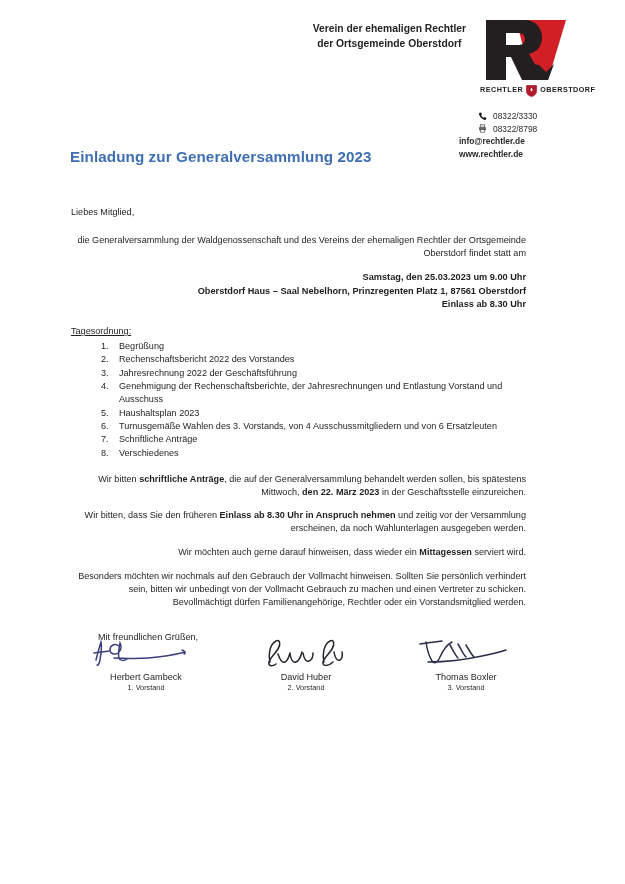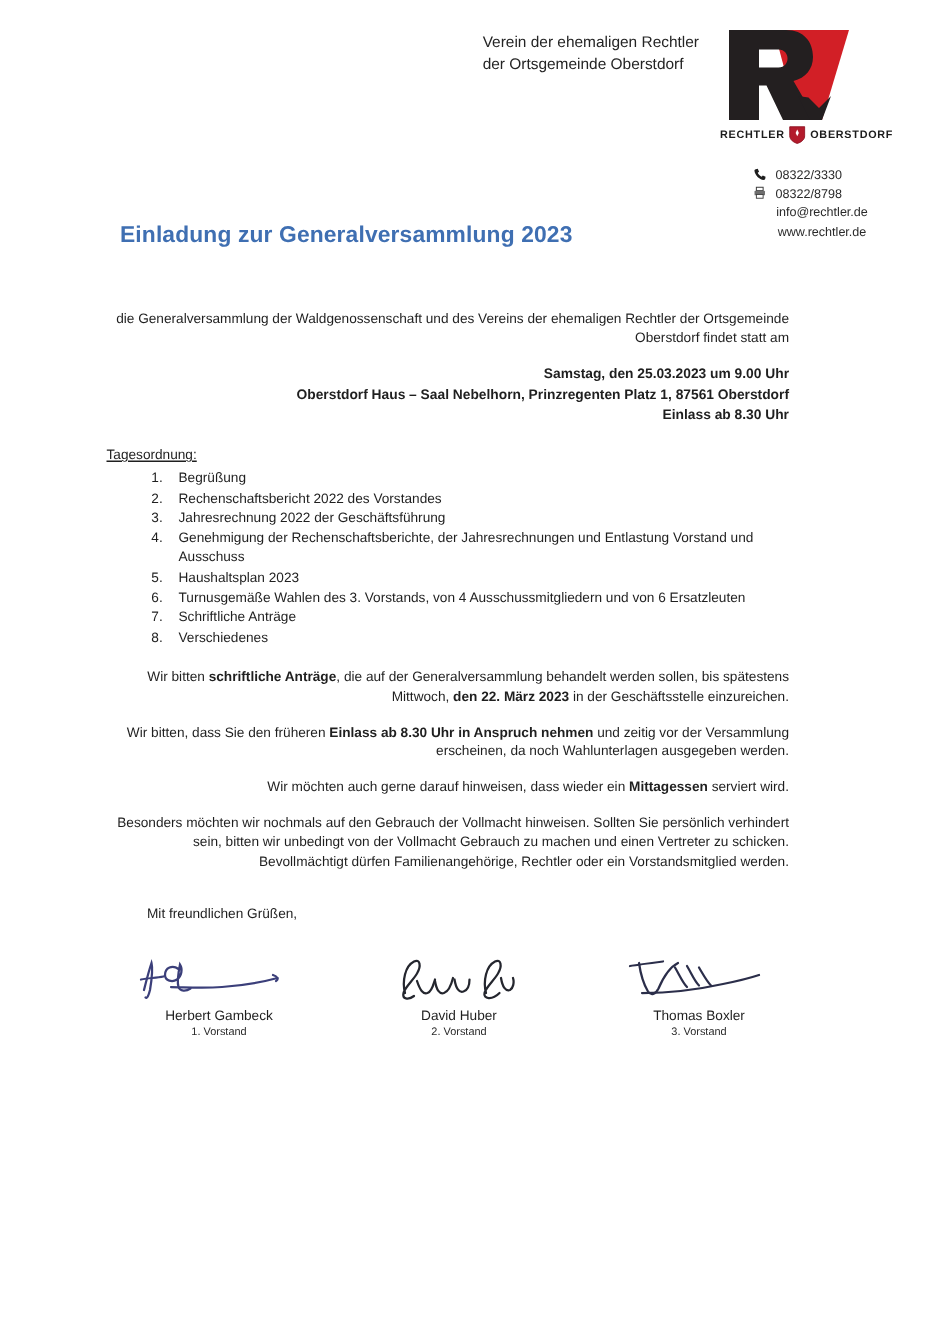--- a/index.html
+++ b/index.html
@@ -27,23 +27,23 @@
   .header {
     position: absolute;
     top: 18px;
     left: 72px;
     right: 25px;
     display: flex;
     justify-content: flex-end;
     align-items: flex-start;
   }
   .header-text {
-    text-align: left;
+    text-align: center;
     font-size: 10.3px;
-    font-weight: normal;
+    font-weight: bold;
     line-height: 1.45;
     color: #242424;
     padding-top: 4px;
     padding-right: 14px;
     white-space: nowrap;
   }
   .logo-block {
     width: 120px;
     display: flex;
     flex-direction: column;
@@ -71,21 +71,21 @@
   .shield {
     display: inline-block;
     width: 11px;
     height: 12px;
   }
 
   
   .contact {
     position: absolute;
     top: 110px;
-    right: 12px;
+    right: 36px;
     width: 130px;
     text-align: center;
     font-size: 8.4px;
     color: #2a2a2a;
     line-height: 1.5;
   }
   .contact-row {
     display: flex;
     align-items: center;
     justify-content: flex-start;
@@ -93,27 +93,27 @@
     padding-left: 18px;
   }
   .contact-ico {
     width: 10px;
     height: 10px;
     display: inline-flex;
     align-items: center;
     justify-content: center;
     flex: 0 0 auto;
   }
-  .contact-plain { text-align: center; }
+  .contact-plain { text-align: left; font-weight: bold; }
 
   
   .doc-title {
     position: absolute;
     top: 148px;
-    left: 80px;
+    left: 70px;
     font-size: 15.2px;
     font-weight: bold;
     color: #3f6fb2;
     letter-spacing: 0.1px;
   }
 
   
   .body-area {
     position: absolute;
     top: 206px;
@@ -242,20 +242,21 @@
       <span>08322/8798</span>
     </div>
     <div class="contact-plain">info@rechtler.de</div>
     <div class="contact-plain">www.rechtler.de</div>
   </div>
 
   <div class="doc-title">Einladung zur Generalversammlung 2023</div>
 
   <div class="body-area">
 
+    <p class="salutation">Liebes Mitglied,</p>
 
     <p class="p">die Generalversammlung der Waldgenossenschaft und des Vereins der ehemaligen Rechtler der Ortsgemeinde Oberstdorf findet statt am</p>
 
     <div class="center-block">
       <div>Samstag, den 25.03.2023 um 9.00 Uhr</div>
       <div>Oberstdorf Haus – Saal Nebelhorn, Prinzregenten Platz 1, 87561 Oberstdorf</div>
       <div>Einlass ab 8.30 Uhr</div>
     </div>
 
     <div class="agenda-head">Tagesordnung:</div>

